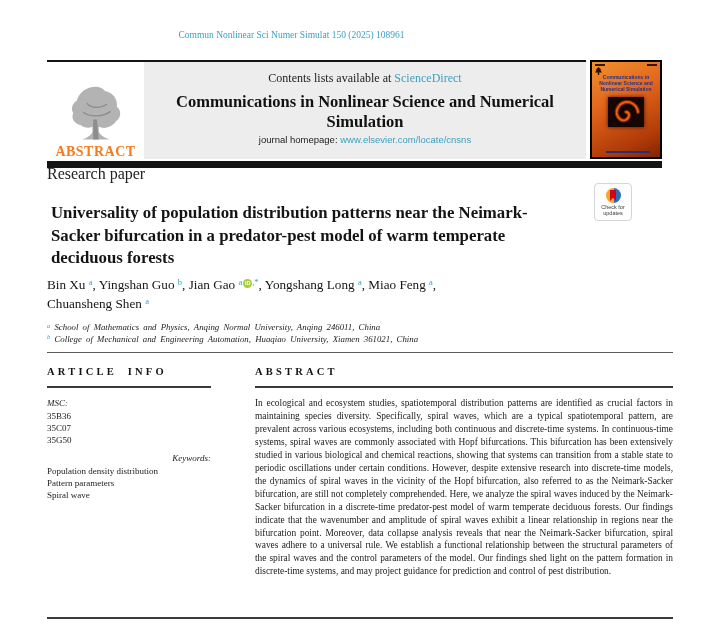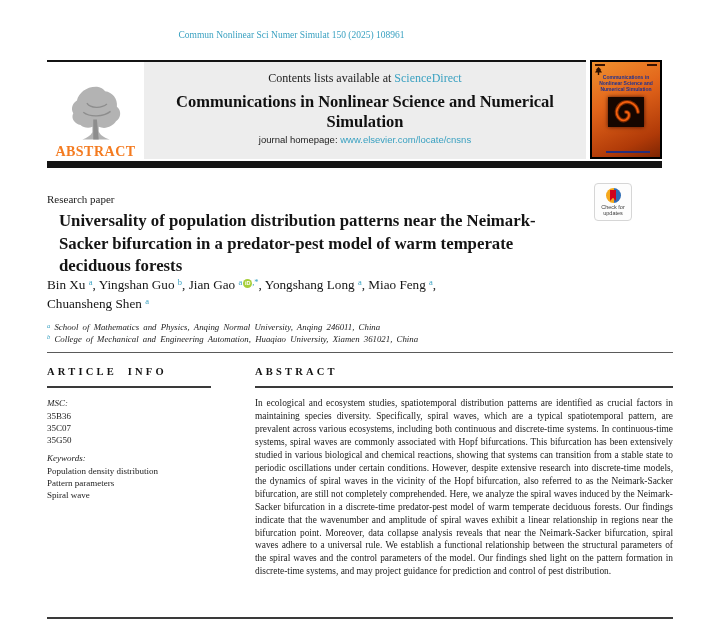--- a/index.html
+++ b/index.html
@@ -34,21 +34,21 @@
               clip-path:polygon(50% 0,90% 35%,75% 35%,100% 70%,60% 70%,60% 100%,40% 100%,40% 70%,0 70%,25% 35%,10% 35%);}
   .cover-title{margin-top:8px;text-align:center;font-family:"Liberation Sans",sans-serif;
                font-size:5px;line-height:6px;font-weight:bold;color:#23328f;}
   .cover-art{width:36px;height:30px;margin:5px auto 0;background:#150600;
              box-shadow:0 0 4px rgba(40,5,0,.8);display:block;}
   .cover-bottomline{position:absolute;bottom:4px;left:14px;width:44px;height:2px;background:#272e7a;}
 
   .black-bar{position:absolute;left:47px;top:161px;width:615px;height:7px;background:#141414;}
 
   
-  .research-paper{position:absolute;left:47px;top:193px;font-size:11px;color:#222;}
+  .research-paper{position:absolute;left:47px;top:165px;font-size:16px;color:#222;}
   .badge{position:absolute;left:594px;top:183px;width:38px;height:38px;border:1px solid #d6d6d6;
          border-radius:4px;background:#fdfdfd;box-sizing:border-box;text-align:center;cursor:pointer;}
   .badge-circle{width:15px;height:15px;border-radius:50%;margin:4px auto 1px;position:relative;
                 background:linear-gradient(90deg,#f5a81c 50%,#2f6db5 50%);}
   .badge-bookmark{position:absolute;left:4.5px;top:2px;width:6px;height:11px;background:#d0021b;
                   clip-path:polygon(0 0,100% 0,100% 100%,50% 70%,0 100%);}
   .badge-text{font-family:"Liberation Sans",sans-serif;font-size:5.5px;line-height:6.3px;color:#3c3c3c;}
 
   .title{position:absolute;left:47px;top:198px;width:524px;font-size:16.8px;line-height:22.5px;
          font-weight:bold;color:#141414;}
@@ -63,21 +63,21 @@
   .rule-affil{position:absolute;left:47px;top:352px;width:626px;border-top:1px solid #5a5a5a;}
 
   
   .columns{position:absolute;left:47px;top:366px;width:626px;display:flex;gap:44px;}
   .col-left{width:164px;flex:none;}
   .col-right{flex:1;}
   .col-heading{font-size:10.5px;font-weight:600;letter-spacing:3.2px;word-spacing:5px;color:#141414;}
   .col-rule{border-top:2px solid #3a3a3a;margin-top:9px;margin-bottom:9px;}
   .info-label{font-style:italic;font-size:9px;line-height:12.5px;color:#222;}
   .info-item{font-size:9px;line-height:12.3px;color:#222;}
-  .kw-label{margin-top:6px;}
+  .kw-label{margin-top:6px;text-align:right;}
   .abstract-text{font-size:9.4px;line-height:12.95px;text-align:justify;color:#1b1b1b;}
   .rule-bottom{position:absolute;left:47px;top:617px;width:626px;border-top:2px solid #3a3a3a;}
 </style>
 </head>
 <body>
 
 <div class="citation teal" style="color: rgb(58, 161, 193);">Commun Nonlinear Sci Numer Simulat 150 (2025) 108961</div>
 
 <div class="banner">
   <div class="logo-box">
@@ -125,21 +125,21 @@
 <div class="badge">
   <div class="badge-circle">
     <div class="badge-bookmark"></div>
   </div>
   <div class="badge-text">
     <div>Check for</div>
     <div>updates</div>
   </div>
 </div>
 
-<h1 class="title" style="margin:12px;">Universality of population distribution patterns near the Neimark-Sacker bifurcation in a predator-pest model of warm temperate deciduous forests</h1>
+<h1 class="title" style="margin:4px;">Universality of population distribution patterns near the Neimark-Sacker bifurcation in a predator-pest model of warm temperate deciduous forests</h1>
 
 <div class="authors">
   <div id="authors-line1">Bin Xu <span class="sup" style="color: rgb(58, 161, 193);">a</span>, Yingshan Guo <span class="sup" style="color: rgb(58, 161, 193);">b</span>, Jian Gao <span class="sup" style="color: rgb(58, 161, 193);">a</span><span class="orcid">iD</span><span class="sup" style="color: rgb(58, 161, 193);">,*</span>, Yongshang Long <span class="sup" style="color: rgb(58, 161, 193);">a</span>, Miao Feng <span class="sup" style="color: rgb(58, 161, 193);">a</span>,</div>
   <div id="authors-line2">Chuansheng Shen <span class="sup" style="color: rgb(58, 161, 193);">a</span></div>
 </div>
 
 <div class="affiliations" id="affiliations">
     <div><span class="sup" style="color: rgb(58, 161, 193);">a</span> School of Mathematics and Physics, Anqing Normal University, Anqing 246011, China</div>
     <div><span class="sup" style="color: rgb(58, 161, 193);">b</span> College of Mechanical and Engineering Automation, Huaqiao University, Xiamen 361021, China</div>
   </div>

